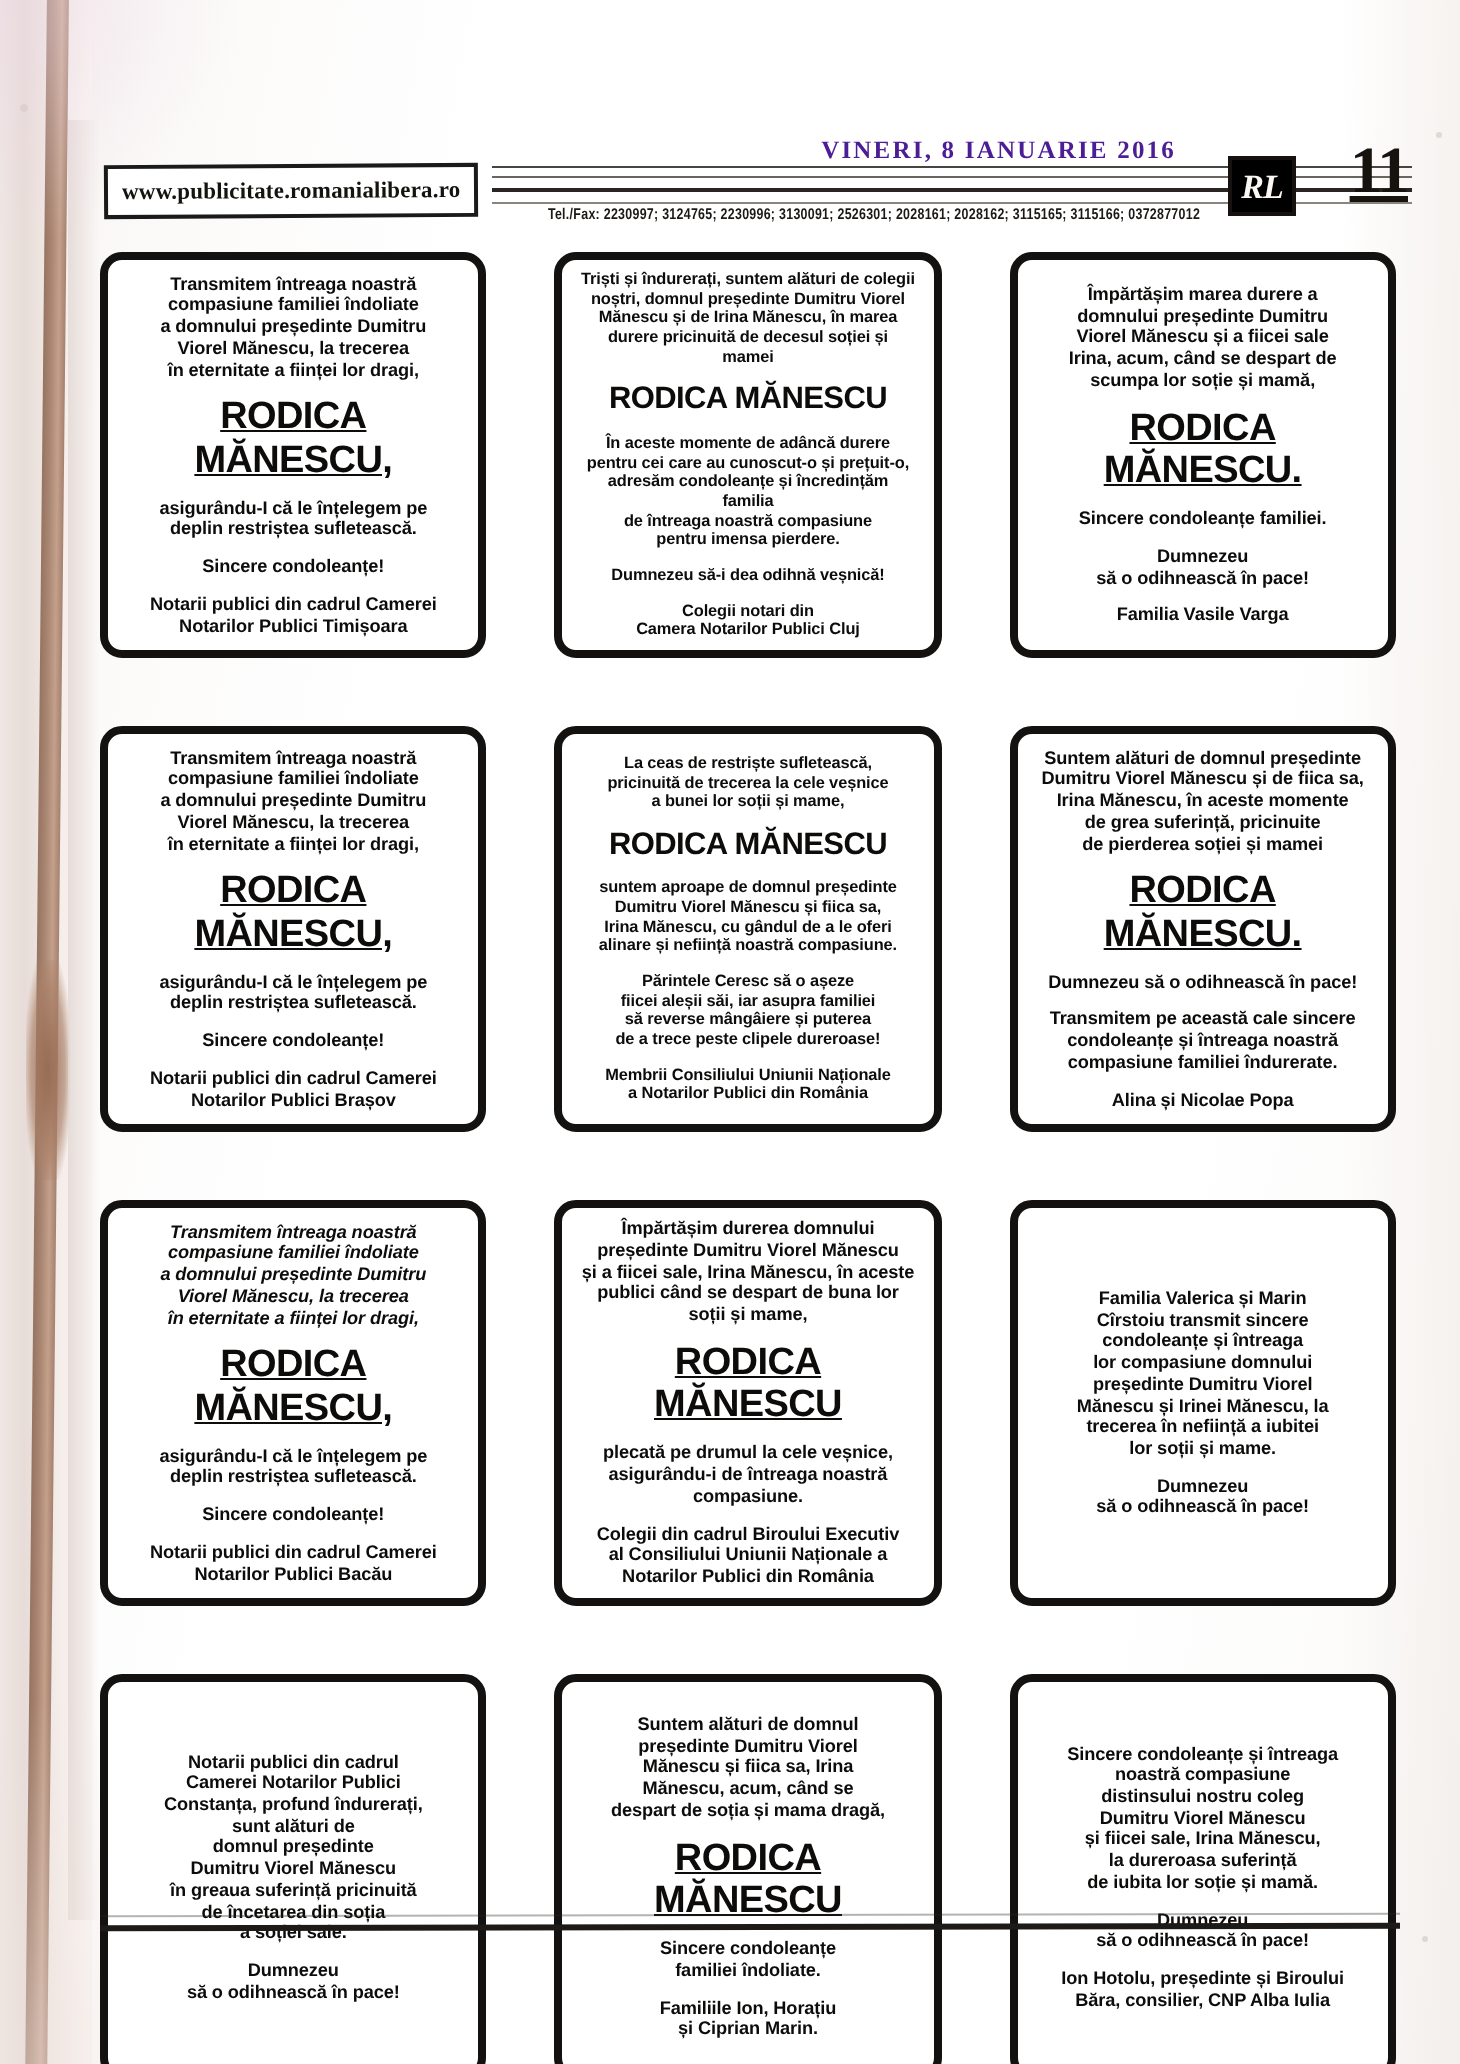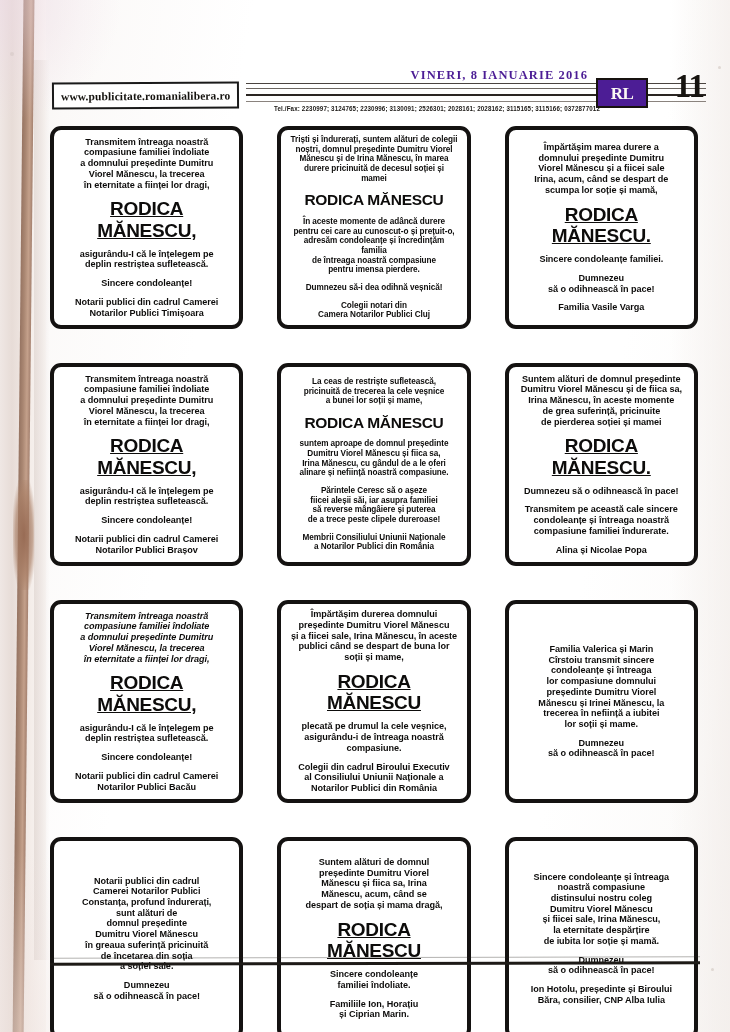--- a/index.html
+++ b/index.html
@@ -149,47 +149,49 @@
     letter-spacing: .15px;
     color: #1b1815;
     white-space: nowrap;
     transform: scaleY(1.25);
     transform-origin: left top;
   }
   .rl-logo {
     position: absolute;
     right: 58px;
     top: 16px;
-    width: 52px;
+    width: 34px;
     height: 30px;
-    background: #4c1d95;
+    background: #000000;
     border: 2px solid #17120f;
     box-sizing: border-box;
     display: flex;
     align-items: center;
     justify-content: center;
+    font-style: italic;
   }
   .rl-logo span {
     font-family: "Liberation Serif", serif;
     font-weight: bold;
     font-size: 17px;
     color: #fbf8f4;
     letter-spacing: -0.5px;
     line-height: 1;
   }
   .page-number {
     position: absolute;
     right: 2px;
     top: 8px;
     font-family: "Liberation Serif", serif;
     font-weight: bold;
     font-size: 33px;
     line-height: 1;
     color: #16130f;
     letter-spacing: -1px;
+    text-decoration: underline;
   }
 
   
   .grid {
     position: absolute;
     left: 4px;
     top: 64px;
     width: 648px;
     display: grid;
     grid-template-columns: repeat(3, 1fr);
@@ -508,21 +510,21 @@
           <span class="ln body">și Ciprian Marin.</span>
         </div>
       </div>
       <div class="ad">
         <div class="ad-inner">
           <span class="ln body">Sincere condoleanțe și întreaga</span>
           <span class="ln body">noastră compasiune</span>
           <span class="ln body">distinsului nostru coleg</span>
           <span class="ln body">Dumitru Viorel Mănescu</span>
           <span class="ln body">și fiicei sale, Irina Mănescu,</span>
-          <span class="ln body">la eternitate despărțire</span>
+          <span class="ln body">la dureroasa suferință</span>
           <span class="ln body">de iubita lor soție și mamă.</span>
           <div class="gap-m"></div>
           <span class="ln body">Dumnezeu</span>
           <span class="ln body">să o odihnească în pace!</span>
           <div class="gap-m"></div>
           <span class="ln body">Ion Hotolu, președinte și Biroului</span>
           <span class="ln body">Băra, consilier, CNP Alba Iulia</span>
         </div>
       </div>
     </div>

